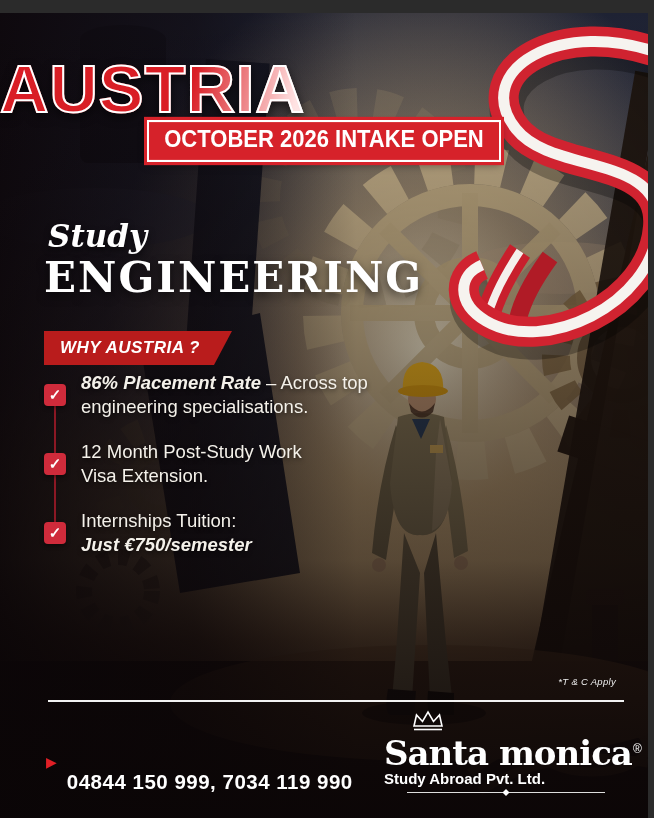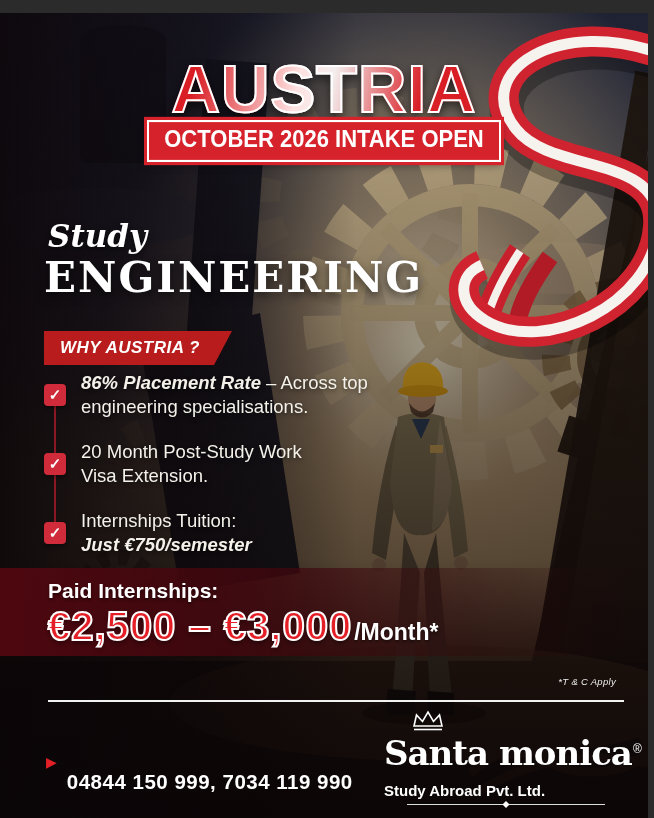--- a/index.html
+++ b/index.html
@@ -9,21 +9,21 @@
     font-family:"Liberation Sans",sans-serif;
   }
   .poster{
     position:absolute;top:13px;left:0;width:648px;height:805px;
     overflow:hidden;background:#1e2233;
   }
   .scene{position:absolute;inset:0;width:648px;height:805px;}
 
   
   .austria-title{
-    position:absolute;top:42px;left:0;width:100%;text-align:center;
+    position:absolute;top:42px;left:0;width:100%;text-align:left;
     font-weight:900;font-size:67px;line-height:1;letter-spacing:1px;
     font-family:"Liberation Sans",sans-serif;
     background:linear-gradient(102deg,#d91e25 30%,#ffe2e2 46%,#f4eeee 51%,#d91e25 65%);
     -webkit-background-clip:text;background-clip:text;color:transparent;
     -webkit-text-stroke:2px #ffffff;
     filter:drop-shadow(0 4px 5px rgba(0,0,0,.55));
   }
   .intake-wrap{position:absolute;top:108px;left:0;width:100%;text-align:center;}
   .intake-box{
     display:inline-block;background:#d6222a;border:2px solid #fff;
@@ -87,21 +87,21 @@
   .phone-numbers{font-weight:700;font-size:20.5px;color:#fff;letter-spacing:.5px;margin-top:40px;}
   .website-pill{
     position:absolute;left:44px;top:747px;background:#ea161e;border-radius:9px;
     padding:6px 17px 8px;font-size:20.5px;color:#fff;letter-spacing:.5px;cursor:pointer;
   }
 
   .logo{position:absolute;right:20px;top:697px;width:244px;text-align:left;color:#fff;}
   .crown{position:relative;left:26px;height:22px;}
   .brand-line{position:relative;font:700 34px/1 "DejaVu Serif",serif;letter-spacing:-1px;white-space:nowrap;}
   .reg{font:400 12px "Liberation Sans",sans-serif;vertical-align:super;margin-left:1px;}
-  .tagline{font:700 15px/1.2 "Liberation Sans",sans-serif;margin-top:12px;}
+  .tagline{font:700 15px/1.2 "Liberation Sans",sans-serif;margin-top:0;}
   .logo-rule{position:relative;height:1px;background:#ddd;width:198px;margin:4px auto 0;}
   .logo-dot{position:absolute;left:50%;top:-2px;width:5px;height:5px;background:#fff;
     transform:translateX(-50%) rotate(45deg);}
 </style>
 </head>
 <body>
 
 <div class="poster">
 
   <svg class="scene" viewBox="0 0 648 805" preserveAspectRatio="none">
@@ -236,35 +236,28 @@
   <div class="why-badge">WHY AUSTRIA ?</div>
   <div class="timeline"></div>
 
   <div class="benefits">
     <div class="benefit">
       <span class="checkbox">✓</span>
       <span class="benefit-text"><span class="strong">86% Placement Rate</span><span> – Across top engineering specialisations.</span></span>
     </div>
     <div class="benefit">
       <span class="checkbox">✓</span>
-      <span class="benefit-text">20 Month Post-Study Work Visa Extension.</span>
+      <span class="benefit-text">12 Month Post-Study Work Visa Extension.</span>
     </div>
     <div class="benefit">
       <span class="checkbox">✓</span>
       <span class="benefit-text"><span>Internships Tuition:</span><br><span class="strong">Just €750/semester</span></span>
     </div>
   </div>
 
-  <div class="band">
-    <div class="band-label">Paid Internships:</div>
-    <div class="band-line">
-      <span class="band-range">€2,500 – €3,000</span>
-      <span class="band-suffix">/Month*</span>
-    </div>
-  </div>
 
   <div class="disclaimer">*T &amp; C Apply</div>
   <div class="divider"></div>
 
   <div class="phone-row">
     <span class="phone-arrow">▶</span>
     <span class="phone-numbers">04844 150 999, 7034 119 990</span>
   </div>
 
   <div class="logo">

